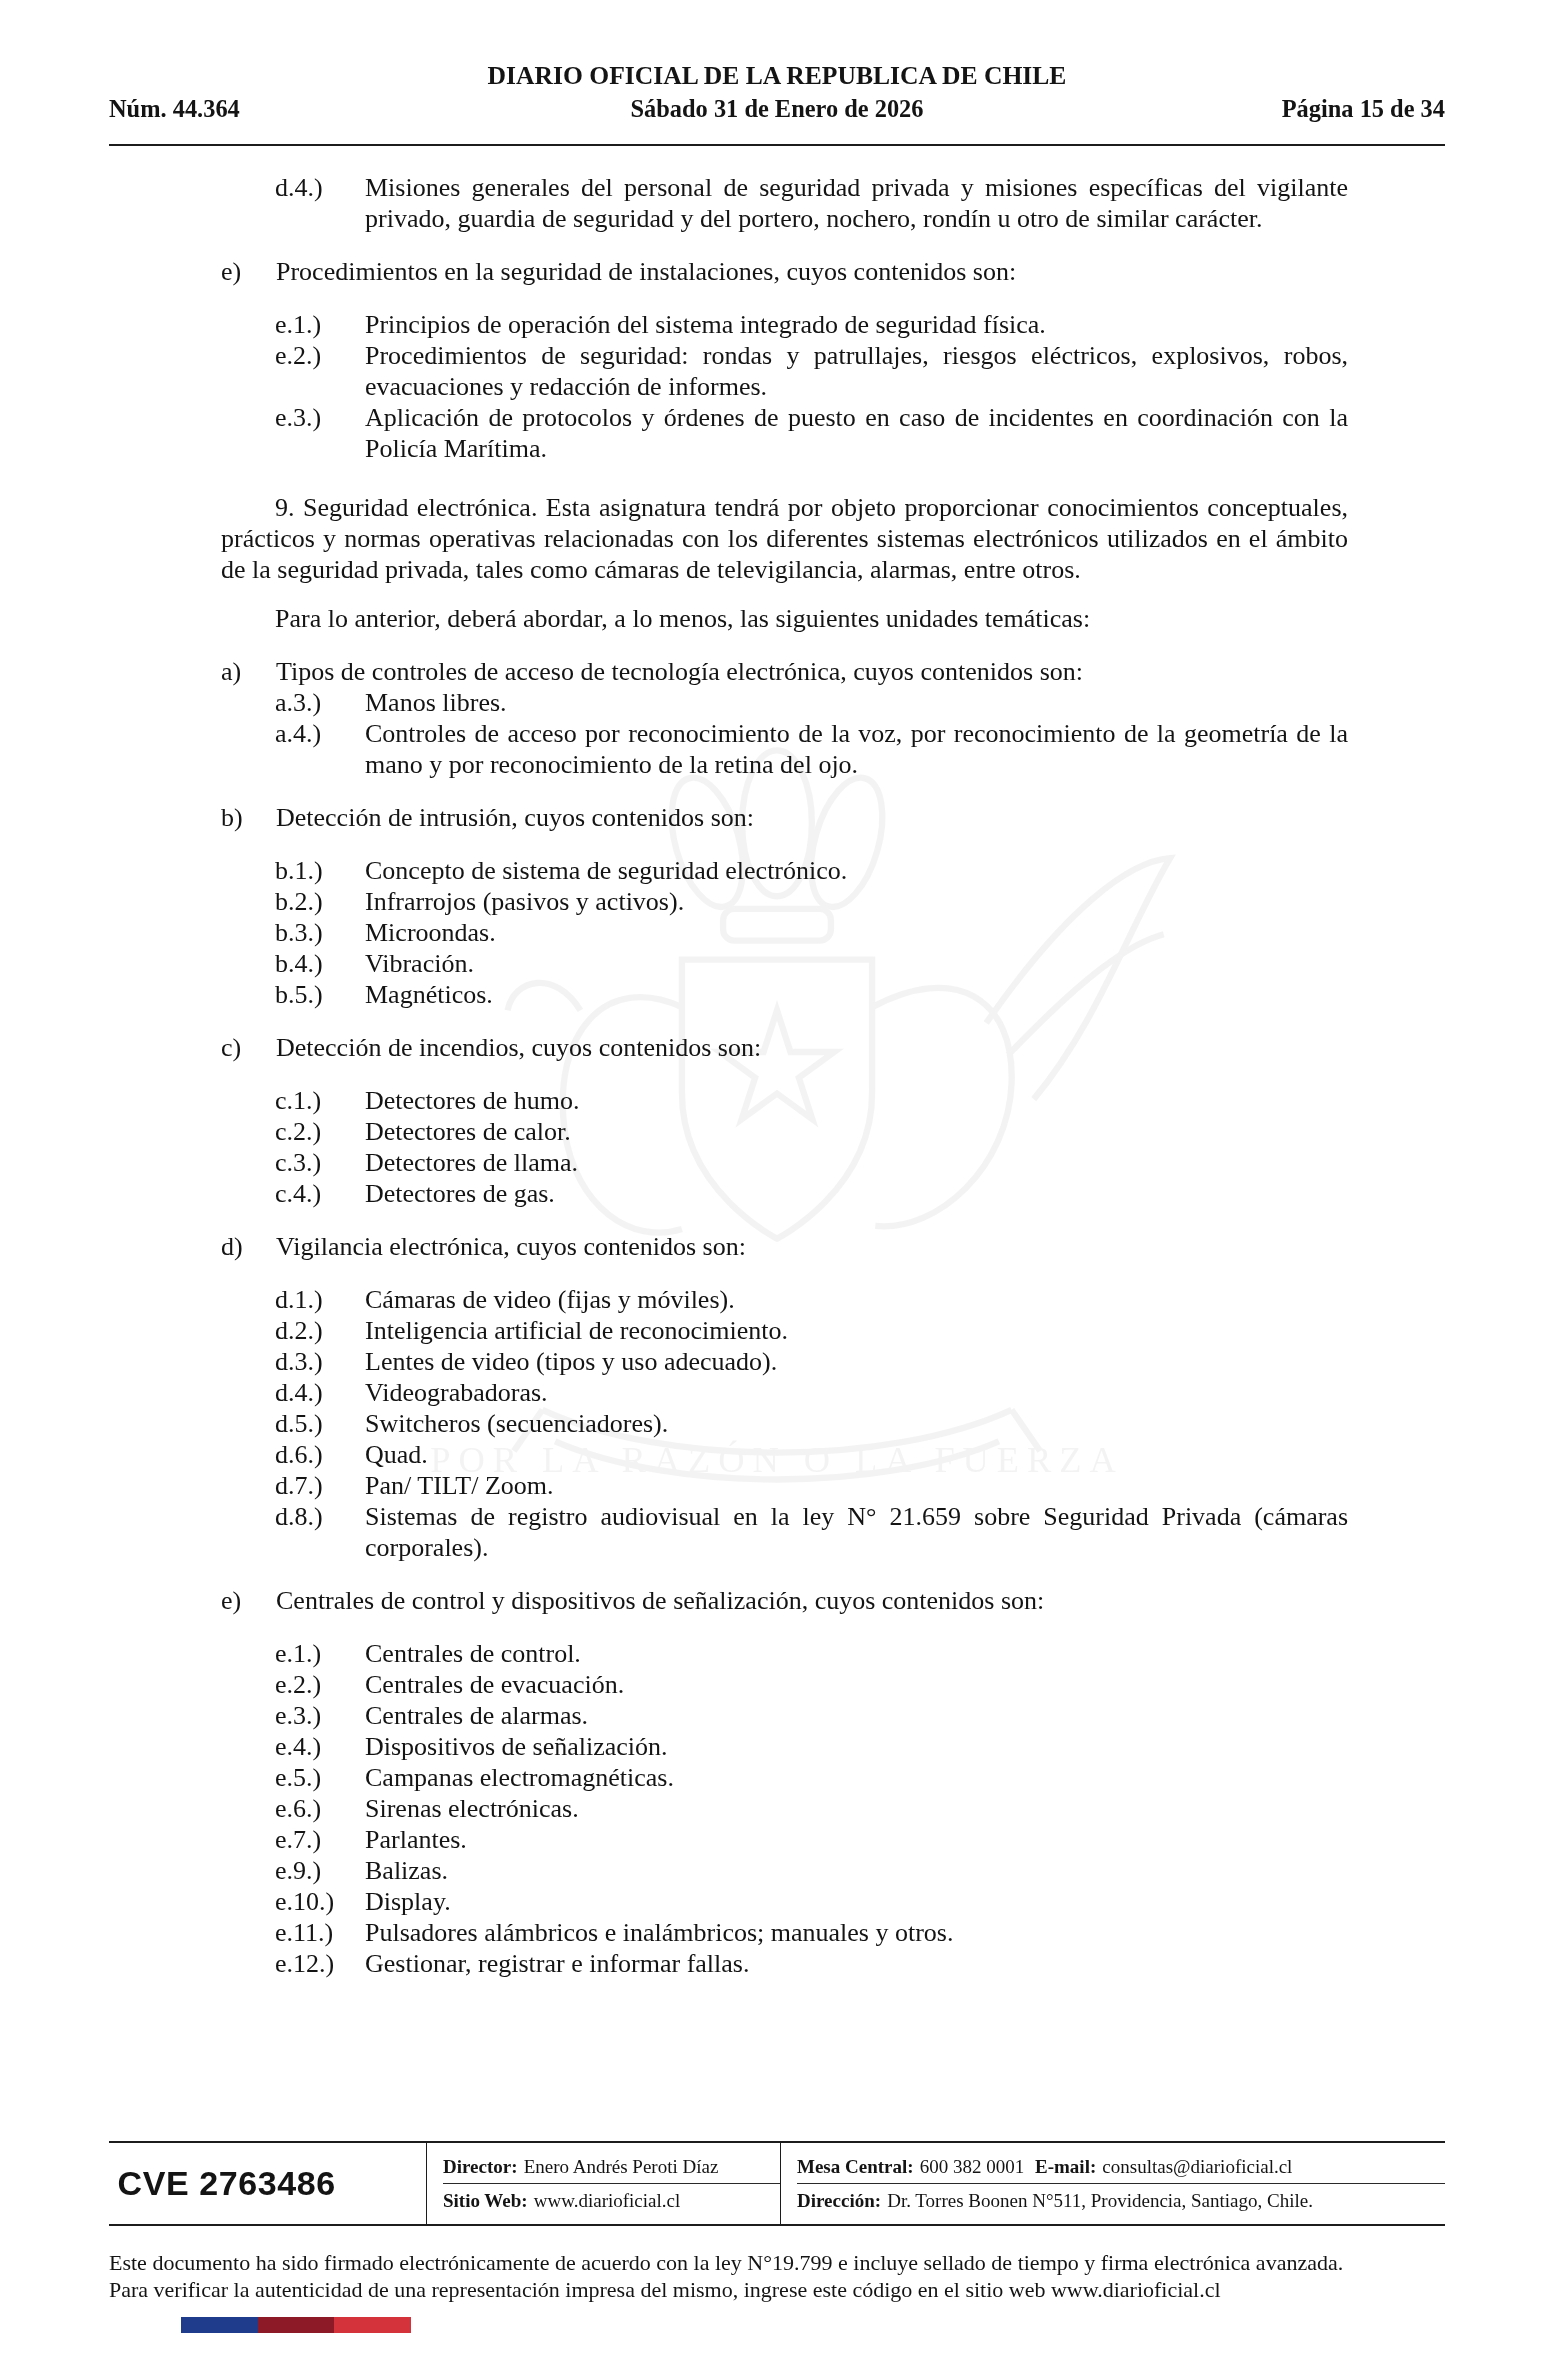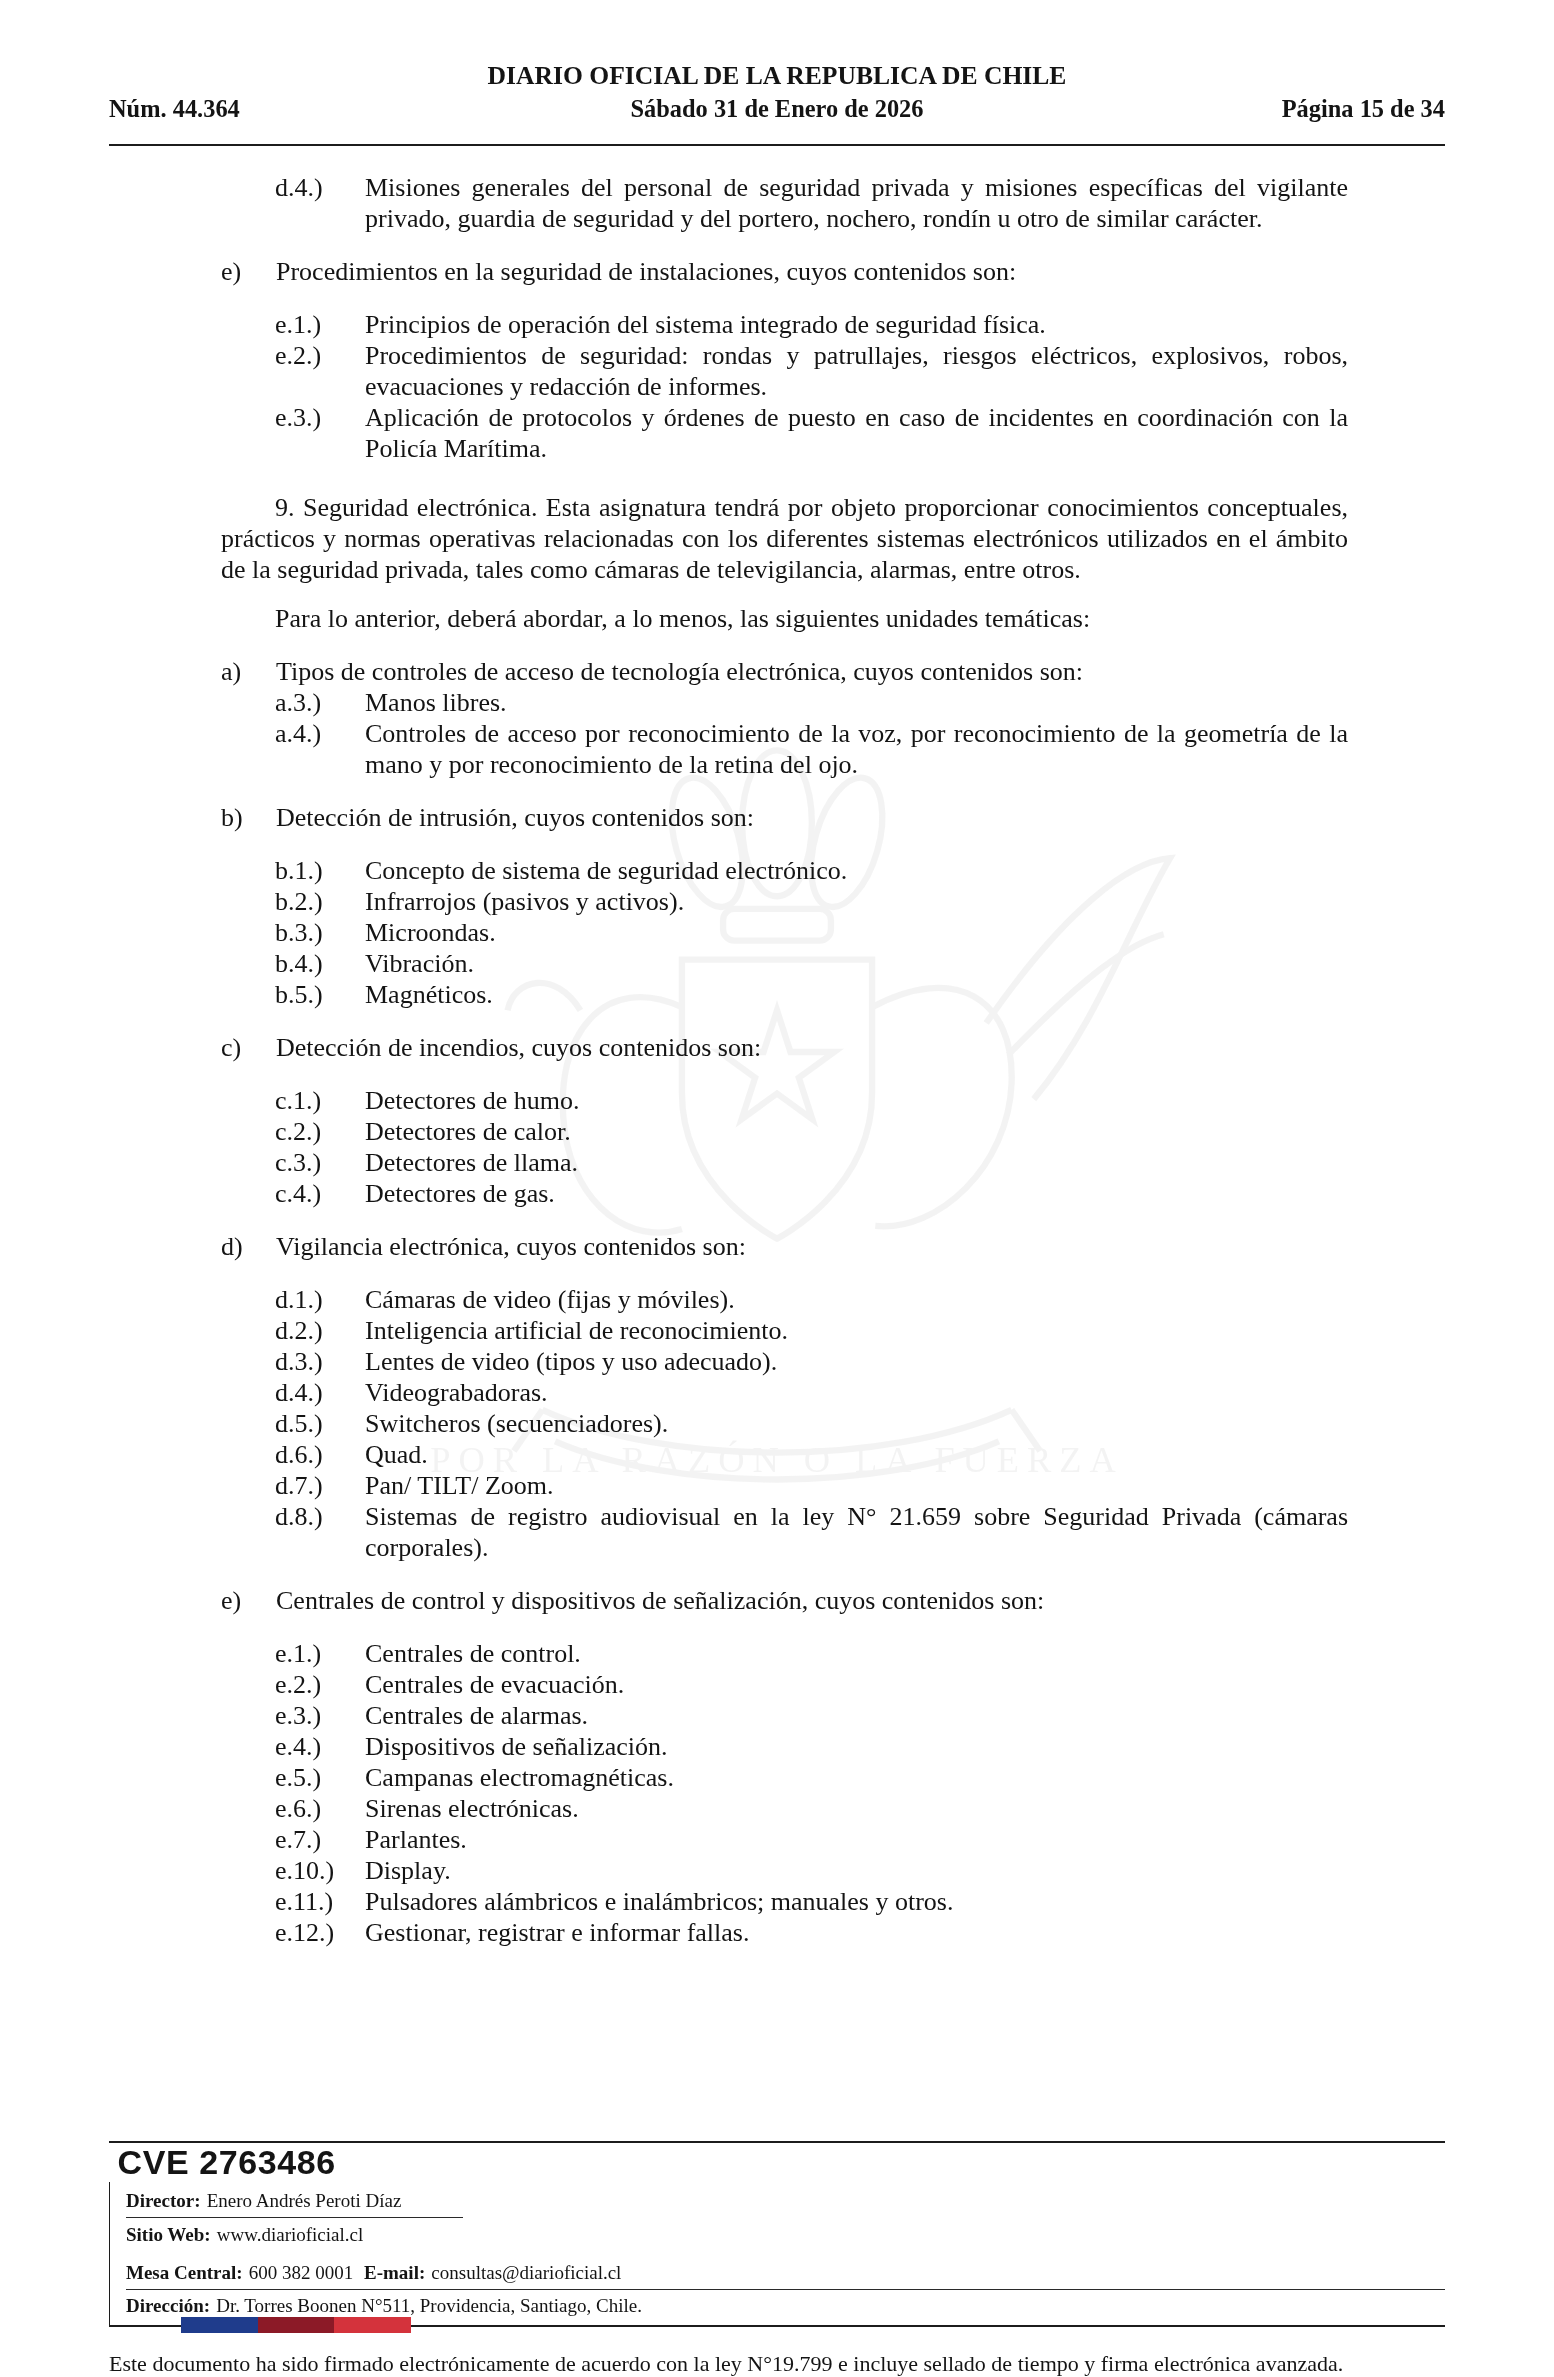--- a/index.html
+++ b/index.html
@@ -41,21 +41,20 @@
   .para { text-align:justify; text-indent:54px;margin-top:18px; }
   .gap-1 { margin-top:22px; }
   .gap-2 { margin-top:28px; }
 
   
   .footer { position:absolute; top:2141px; left:109px; right:109px; }
   .cve-box {
     display:flex; align-items:stretch;
     border-top:2.4px solid #1c1c1c; border-bottom:2.4px solid #1c1c1c;
     min-height:85px;
-    flex-direction:column;
   }
   .cve-cell { width:317px; display:flex; align-items:center; padding-left:8.5px; }
   .cve-text { font-family:"Liberation Sans", sans-serif; font-weight:bold; font-size:34px; letter-spacing:0.6px; }
   .col { border-left:1.8px solid #1c1c1c; display:flex; flex-direction:column; justify-content:center; padding:7.3px 0 7.3px 16px; }
   .col.director { width:354px; }
   .col.central { flex:1 1 auto; }
   .frow { font-size:19px; line-height:23px; white-space:nowrap; padding-right:8.5px; }
   .frow + .frow { border-top:1.2px solid #2a2a2a; margin-top:4.9px; padding-top:4.9px; }
   .frow .b { font-weight:bold; }
   .frow span { margin-right:6.1px; }
@@ -247,20 +246,24 @@
       </div>
       <div class="item item-num">
         <span class="label">e.6.)</span>
         <span class="text">Sirenas electrónicas.</span>
       </div>
       <div class="item item-num">
         <span class="label">e.7.)</span>
         <span class="text">Parlantes.</span>
       </div>
       <div class="item item-num">
+        <span class="label">e.9.)</span>
+        <span class="text">Balizas.</span>
+      </div>
+      <div class="item item-num">
         <span class="label">e.10.)</span>
         <span class="text">Display.</span>
       </div>
       <div class="item item-num">
         <span class="label">e.11.)</span>
         <span class="text">Pulsadores alámbricos e inalámbricos; manuales y otros.</span>
       </div>
       <div class="item item-num">
         <span class="label">e.12.)</span>
         <span class="text">Gestionar, registrar e informar fallas.</span>

